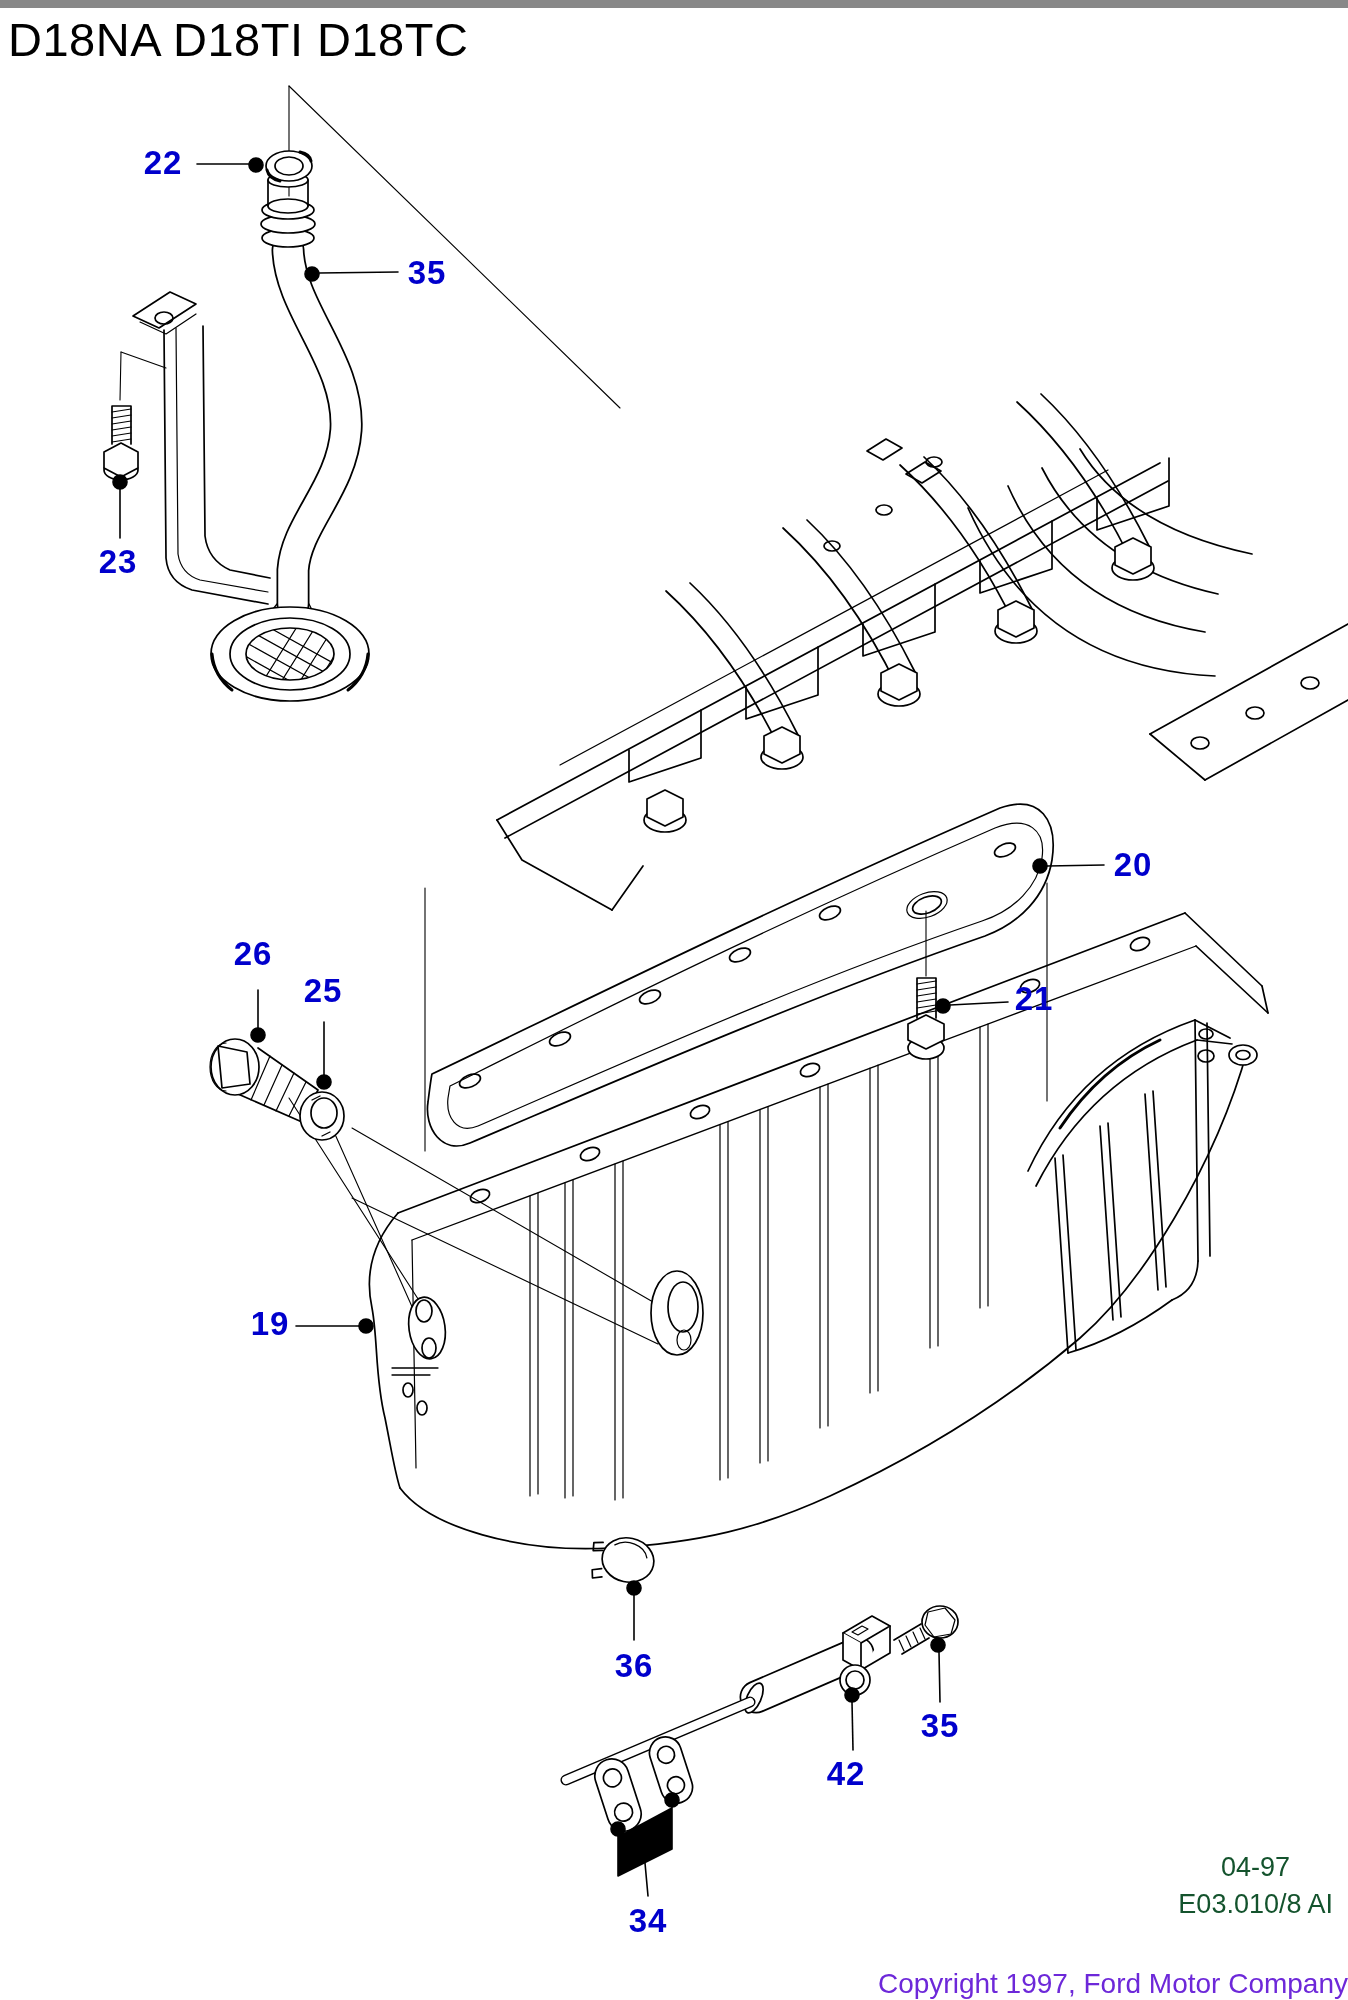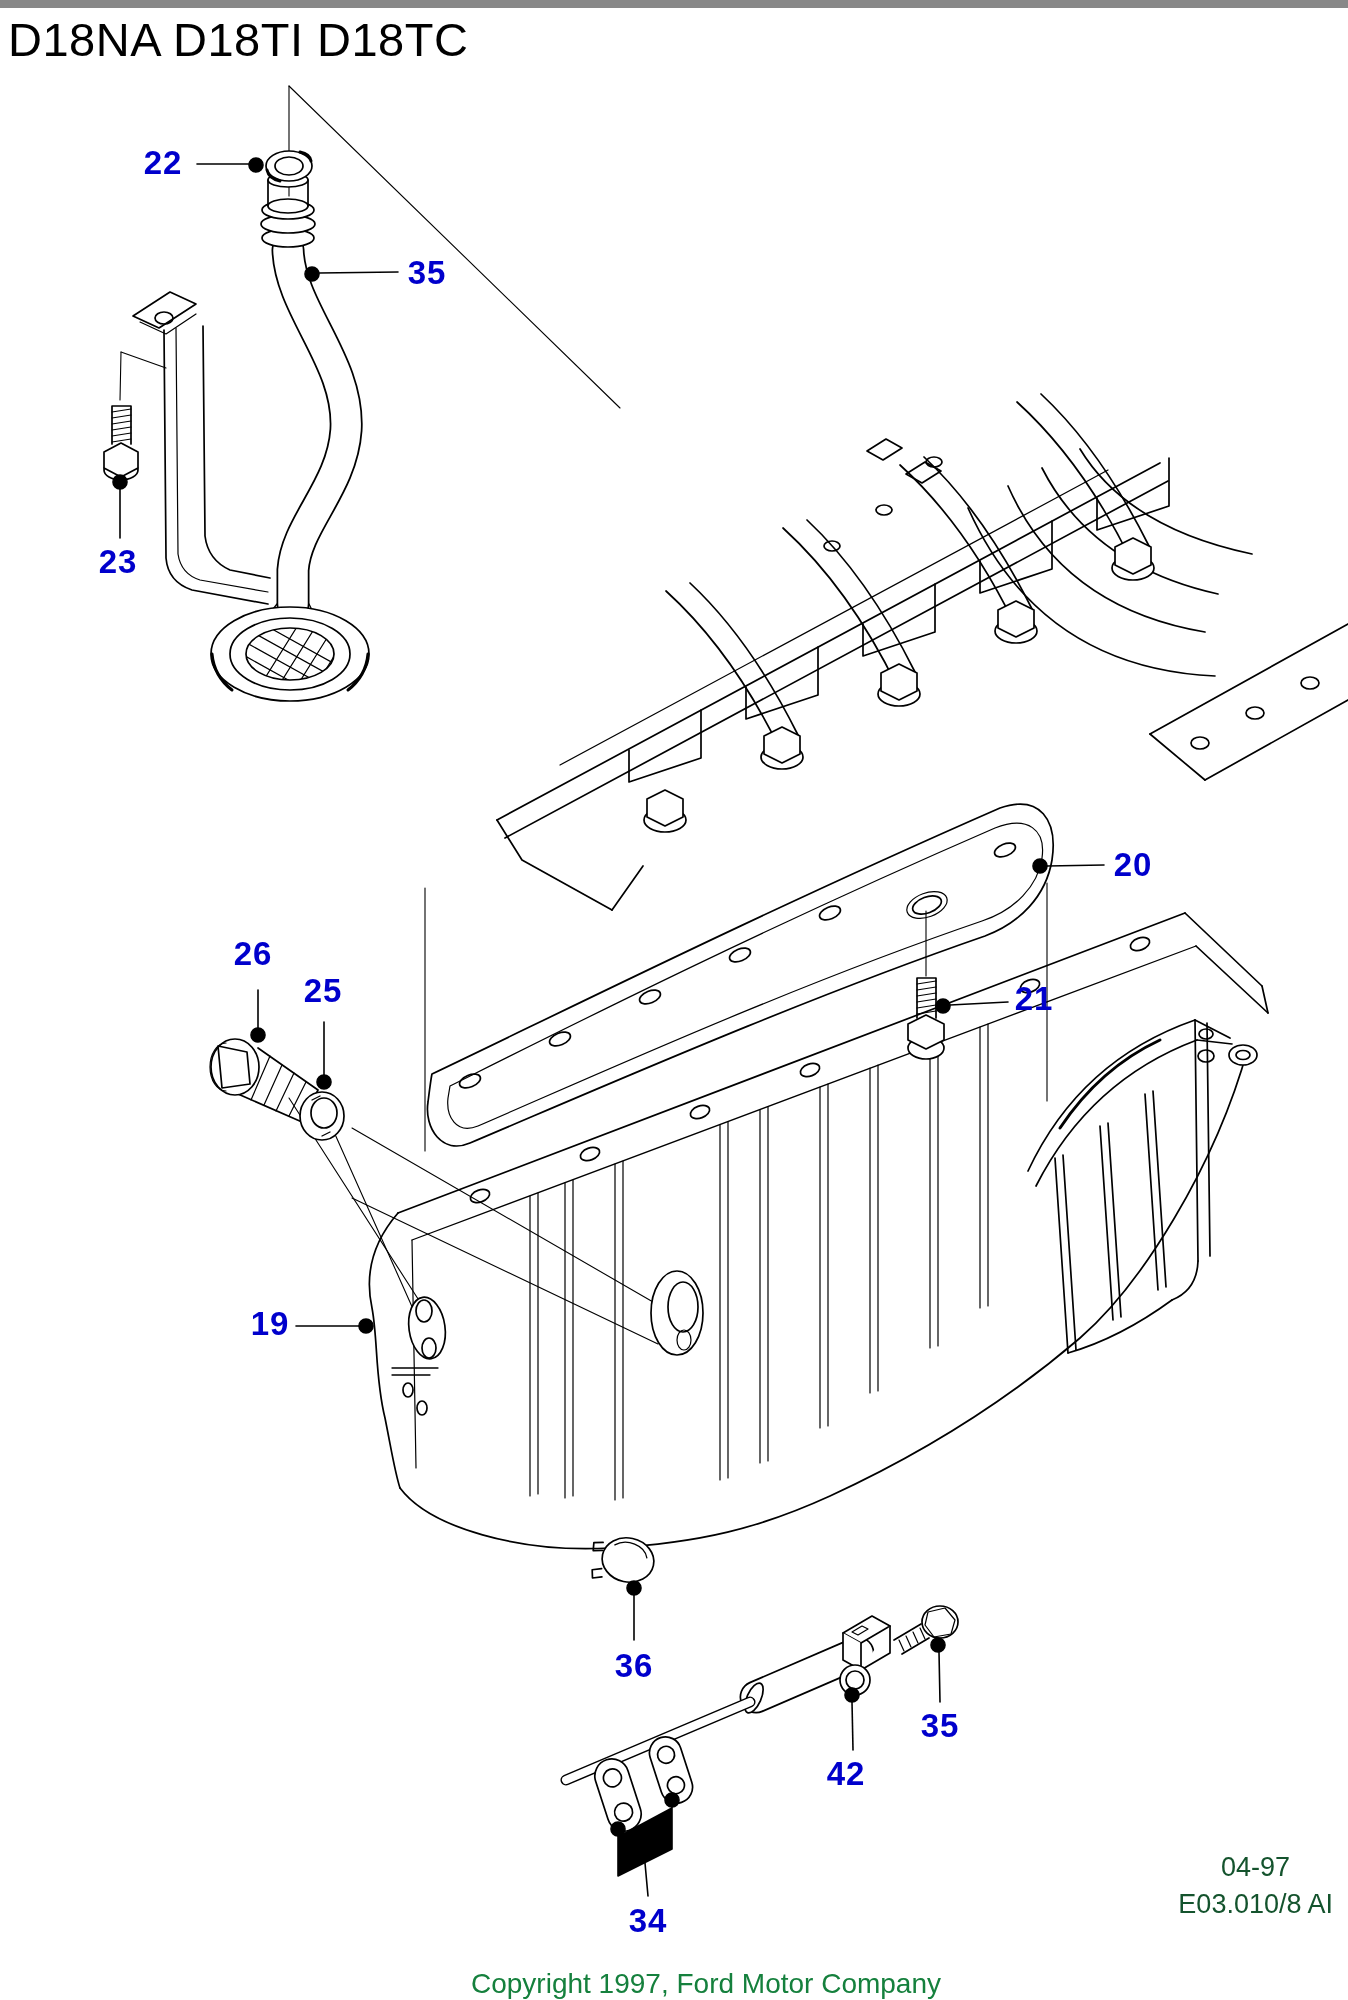--- a/index.html
+++ b/index.html
@@ -11,22 +11,22 @@
   .title{
     position:absolute;left:8px;top:4px;font-size:47px;font-weight:400;
     color:#000;letter-spacing:0.5px;white-space:nowrap;
   }
   .callout{
     position:absolute;transform:translate(-50%,-50%);
     font-size:33px;font-weight:700;color:#0000cc;letter-spacing:1px;
     line-height:1;white-space:nowrap;cursor:pointer;
   }
   .footer{
-    position:absolute;left:0;right:0;top:1960px;text-align:center;
-    font-size:28px;color:#15803d;padding-left:64px;
+    position:absolute;left:0;right:0;top:1960px;text-align:right;
+    font-size:28px;color:#6d28d9;padding-left:64px;
   }
   .refblock{position:absolute;font-size:27px;color:#14532d;white-space:nowrap;}
   #ref-date{top:1844px;right:58px;}
   #ref-code{top:1881px;right:15px;}
 </style>
 </head>
 <body>
 
 <div id="page">
 

